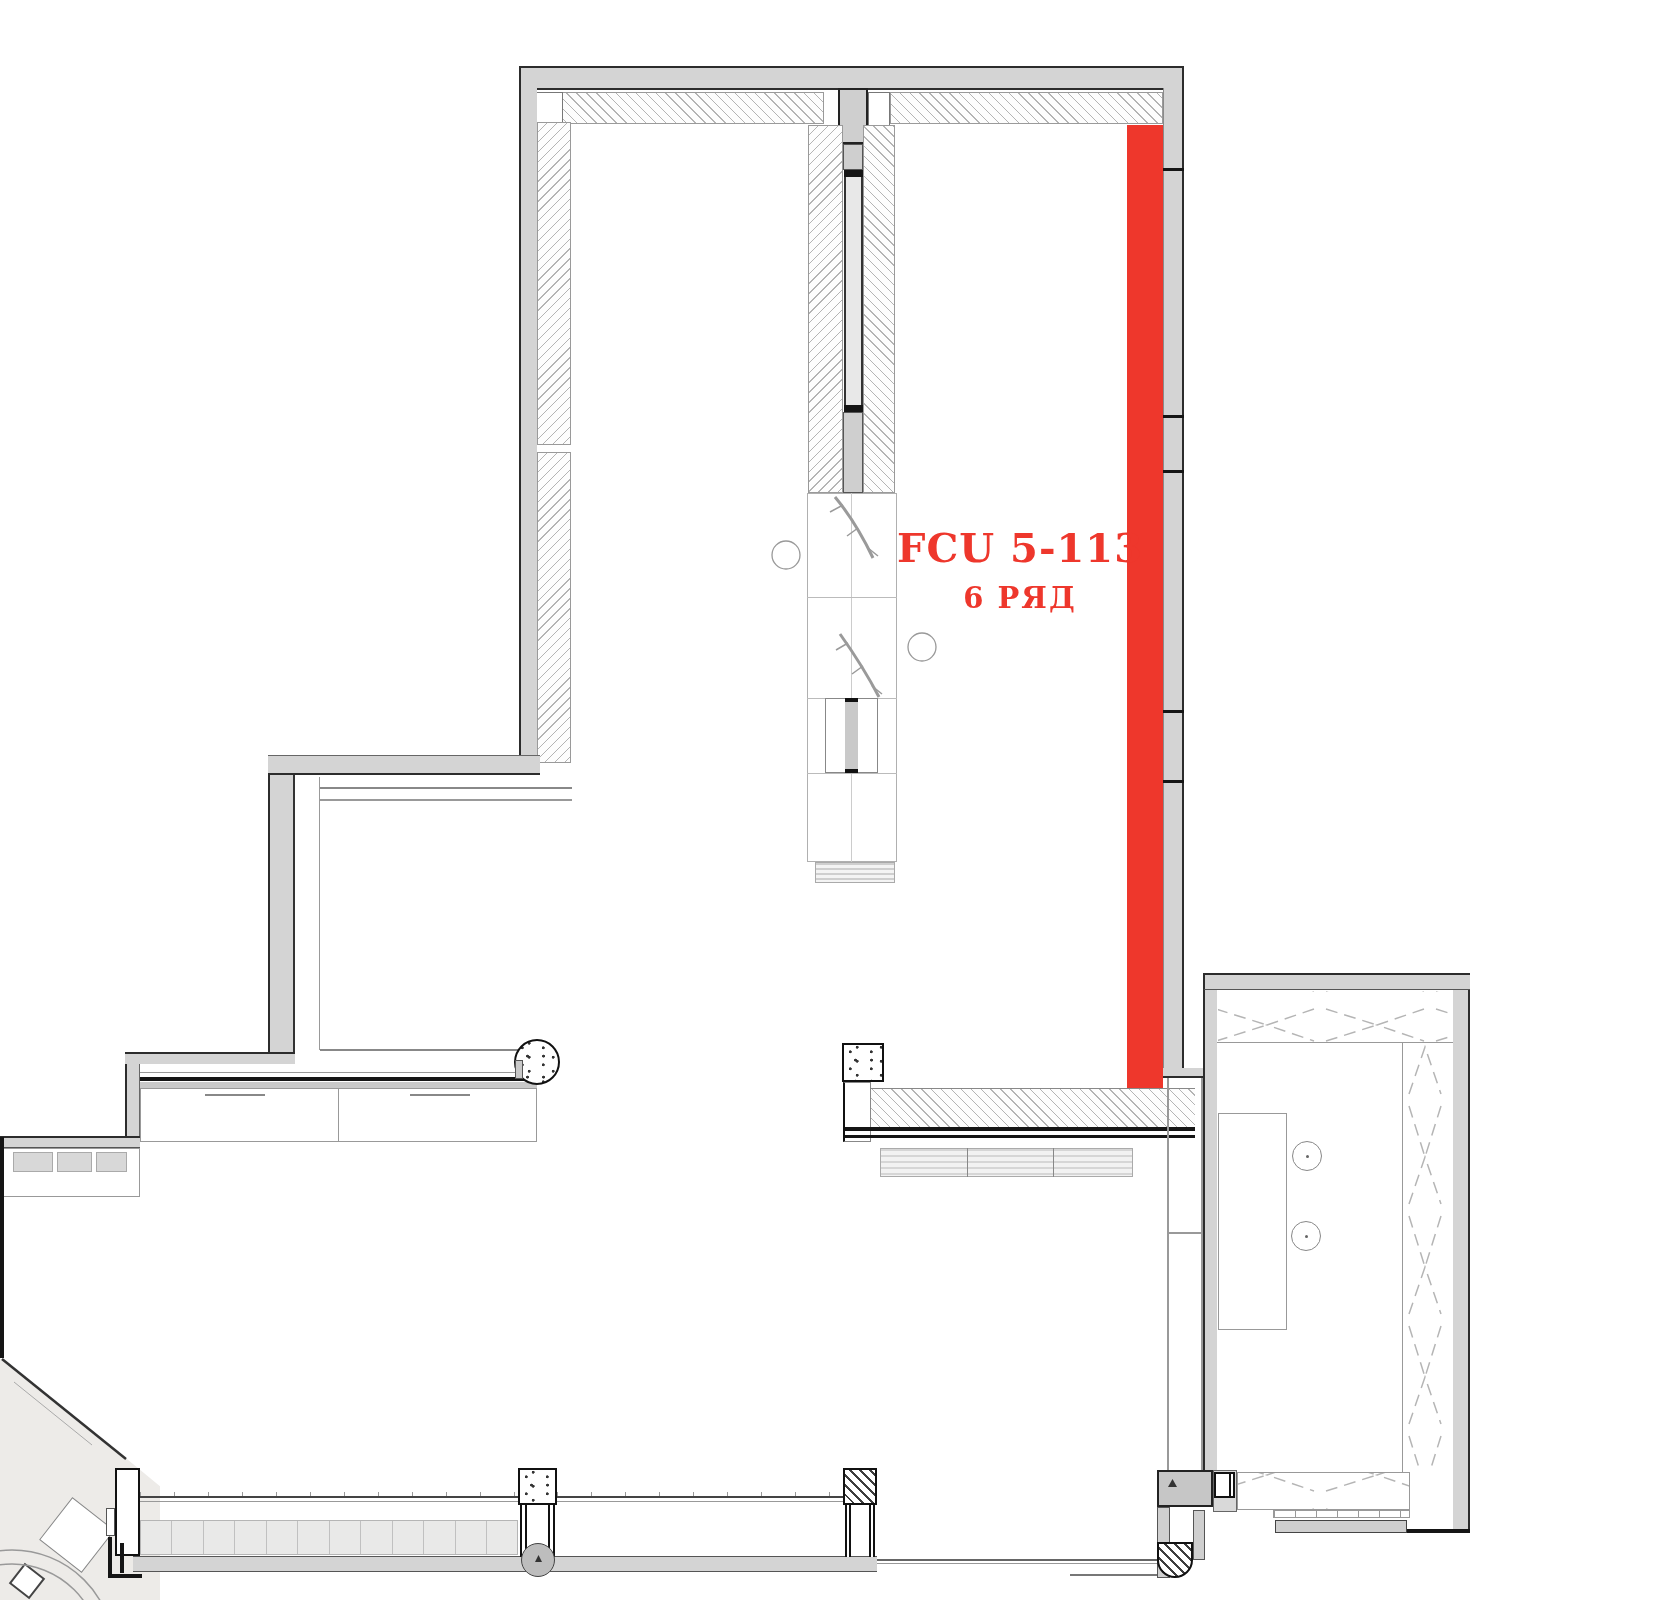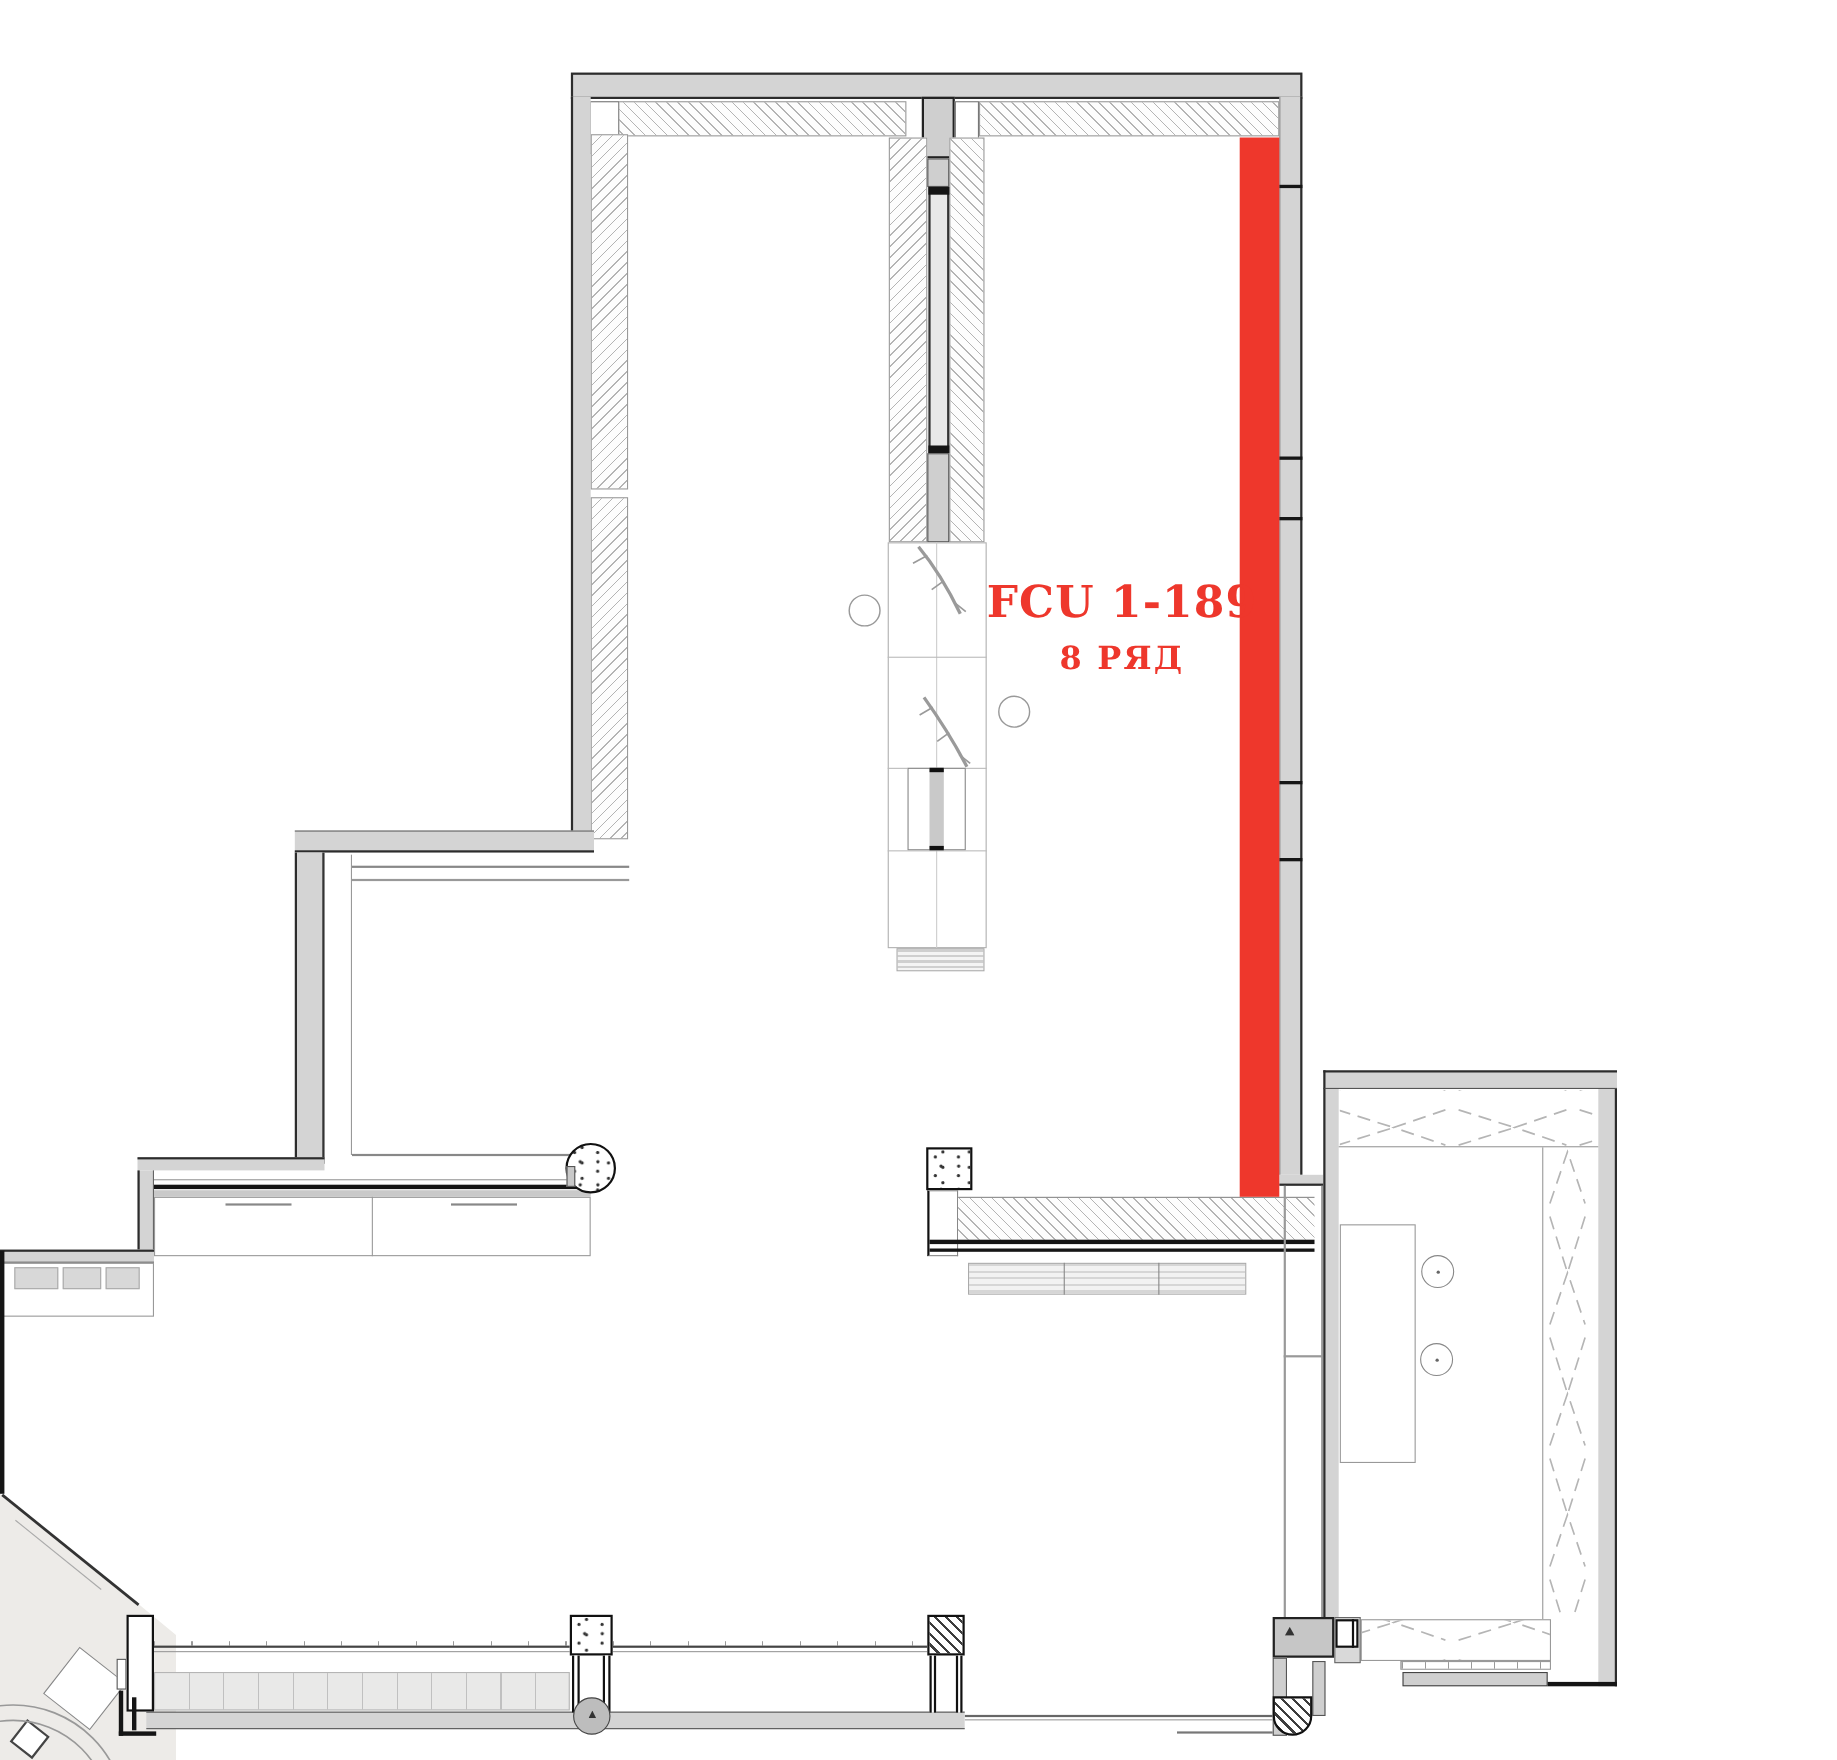--- a/index.html
+++ b/index.html
@@ -77,22 +77,22 @@
   <div class="abs wall" style="left:1163px;top:88px;width:21px;height:980px;border-right:2.5px solid var(--outline);border-left:1px solid #8a8a8a;"></div>
   <div class="abs blk" style="left:1163px;top:168px;width:21px;height:3px;"></div>
   <div class="abs blk" style="left:1163px;top:415px;width:21px;height:3px;"></div>
   <div class="abs blk" style="left:1163px;top:470px;width:21px;height:3px;"></div>
   <div class="abs blk" style="left:1163px;top:710px;width:21px;height:3px;"></div>
   <div class="abs blk" style="left:1163px;top:780px;width:21px;height:3px;"></div>
   <div class="abs wall" style="left:1163px;top:1068px;width:40px;height:10px;border-bottom:2px solid var(--outline);"></div>
 
   <div class="abs redbar" style="left:1127px;top:125px;width:36px;height:963px;z-index:5;"></div>
 
-  <div class="abs label-red" style="left:880px;top:528px;width:280px;font-size:40px;letter-spacing:1px;z-index:6;">FCU 1-189</div>
-  <div class="abs label-red" style="left:880px;top:584px;width:280px;font-size:29px;letter-spacing:2px;z-index:6;">8 РЯД</div>
+  <div class="abs label-red" style="left:880px;top:528px;width:280px;font-size:40px;letter-spacing:1px;z-index:6;">FCU 5-113</div>
+  <div class="abs label-red" style="left:880px;top:584px;width:280px;font-size:29px;letter-spacing:2px;z-index:6;">6 РЯД</div>
 
   <div class="abs speckle" style="left:842px;top:1043px;width:42px;height:39px;border:2.5px solid #111;"></div>
   <div class="abs" style="left:843px;top:1082px;width:28px;height:60px;background:#fff;border:1px solid #888;border-left:2px solid #111;"></div>
   <div class="abs hatch45" style="left:871px;top:1088px;width:324px;height:39px;border-top:1px solid #888;"></div>
   <div class="abs blk" style="left:845px;top:1127px;width:350px;height:4px;"></div>
   <div class="abs blk" style="left:845px;top:1135px;width:350px;height:3px;"></div>
   <div class="abs louver" style="left:880px;top:1148px;width:253px;height:29px;border:1px solid #aaa;"></div>
   <div class="abs" style="left:967px;top:1148px;width:1px;height:29px;background:#888;"></div>
   <div class="abs" style="left:1053px;top:1148px;width:1px;height:29px;background:#888;"></div>
   <div class="abs" style="left:1167px;top:1078px;width:2px;height:392px;background:#999;"></div>

